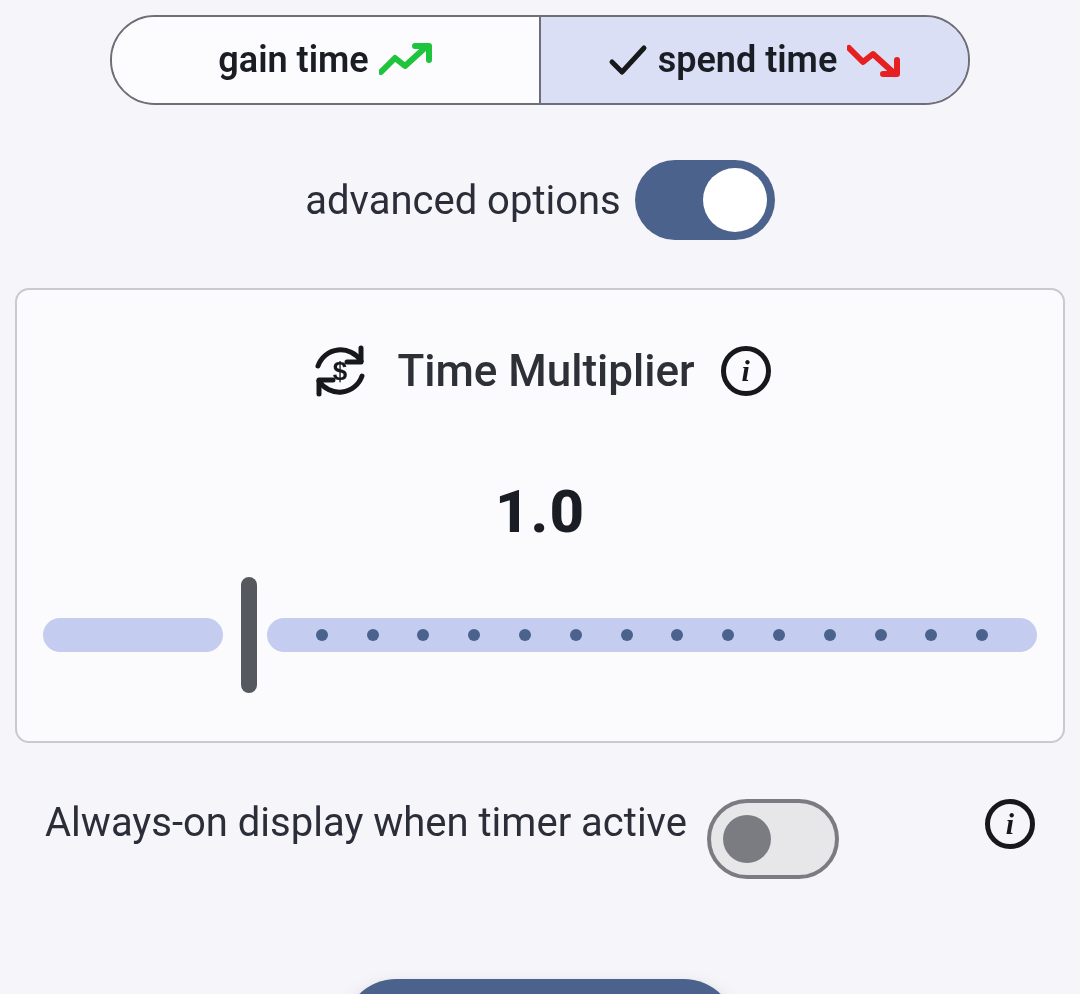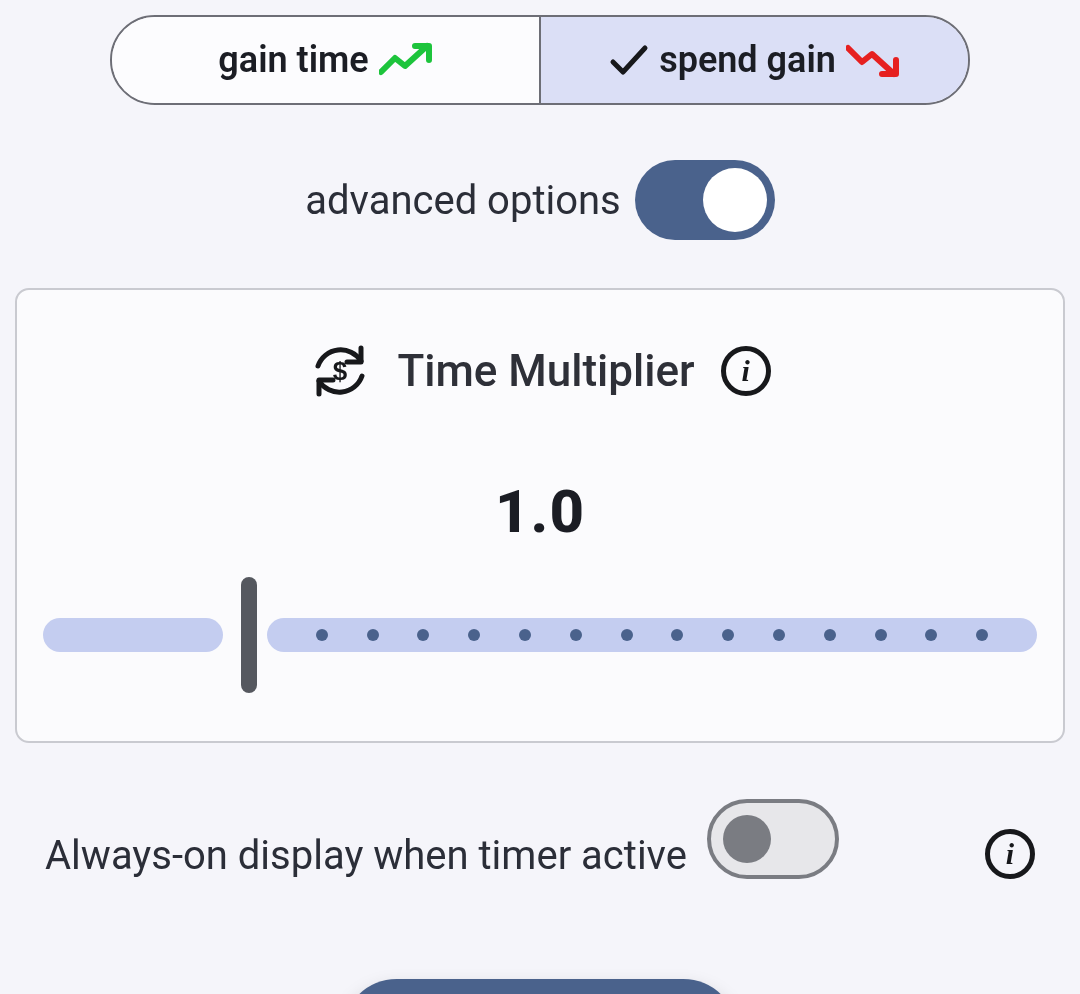--- a/index.html
+++ b/index.html
@@ -129,21 +129,21 @@
     top: 0;
     width: 16px;
     height: 116px;
     background: #55585f;
     border-radius: 10px;
   }
 
   
   .aod-row {
     display: flex;
-    align-items: flex-end;
+    align-items: flex-start;
     margin-top: 56px;
     gap: 20px;
     padding: 0 30px 0 30px;
   }
   .aod-row .label {
     font-size: 40px;
     font-weight: 400;
     color: #2b2e38;
   }
   .toggle-off {
@@ -212,21 +212,21 @@
         <polyline points="36,4 50,4 50,18" fill="none" stroke="#1dc43c" stroke-width="6" stroke-linecap="round" stroke-linejoin="round"></polyline>
       </svg>
     </span>
   </div>
   <div class="seg right">
     <span>
       <svg width="40" height="32" viewBox="0 0 40 32">
         <polyline points="4,18 14,28 36,4" fill="none" stroke="#17181b" stroke-width="5" stroke-linecap="round" stroke-linejoin="round"></polyline>
       </svg>
     </span>
-    <span>spend gain</span>
+    <span>spend time</span>
     <span class="trend-down">
       <svg width="54" height="36" viewBox="0 0 54 36">
         <polyline points="2,6 16,20 26,12 48,32" fill="none" stroke="#e62020" stroke-width="6" stroke-linecap="round" stroke-linejoin="round"></polyline>
         <polyline points="36,32 50,32 50,18" fill="none" stroke="#e62020" stroke-width="6" stroke-linecap="round" stroke-linejoin="round"></polyline>
       </svg>
     </span>
   </div>
 </div>
 
 <div class="adv-row">

